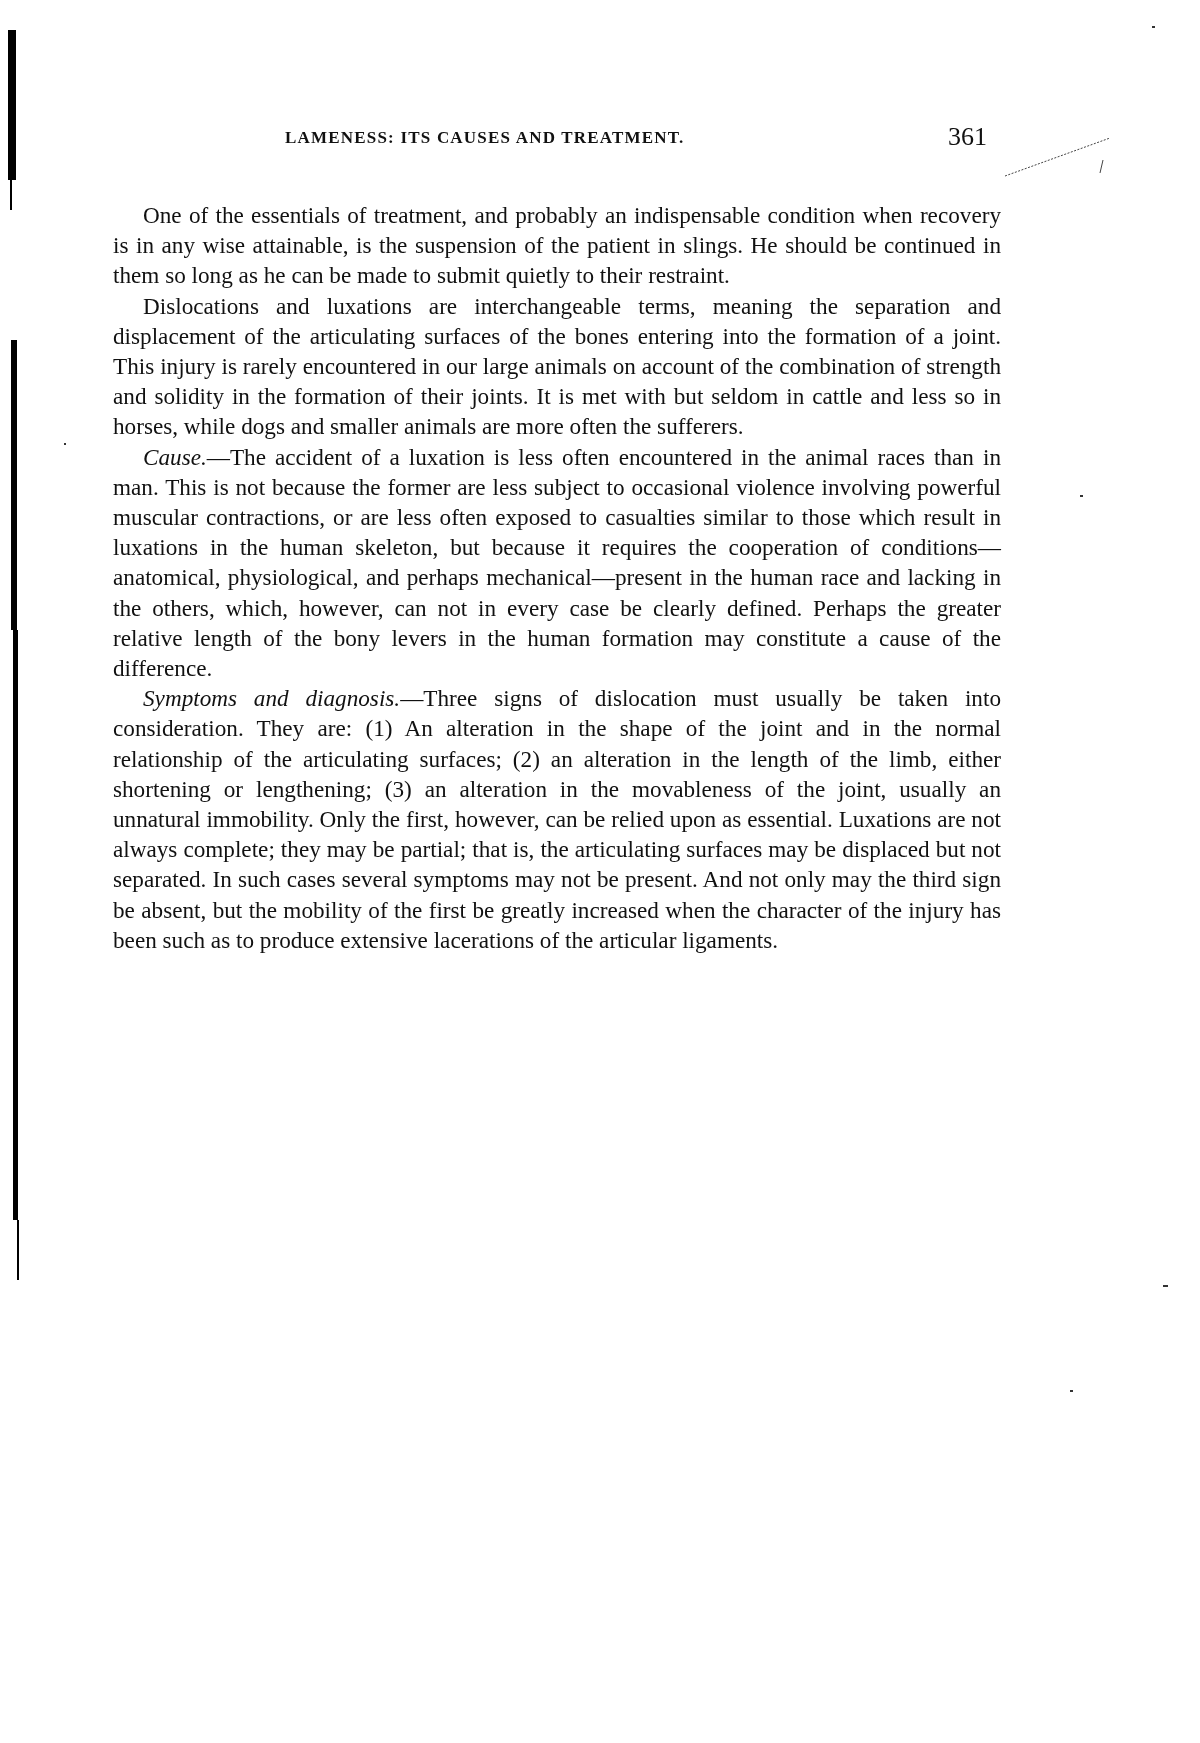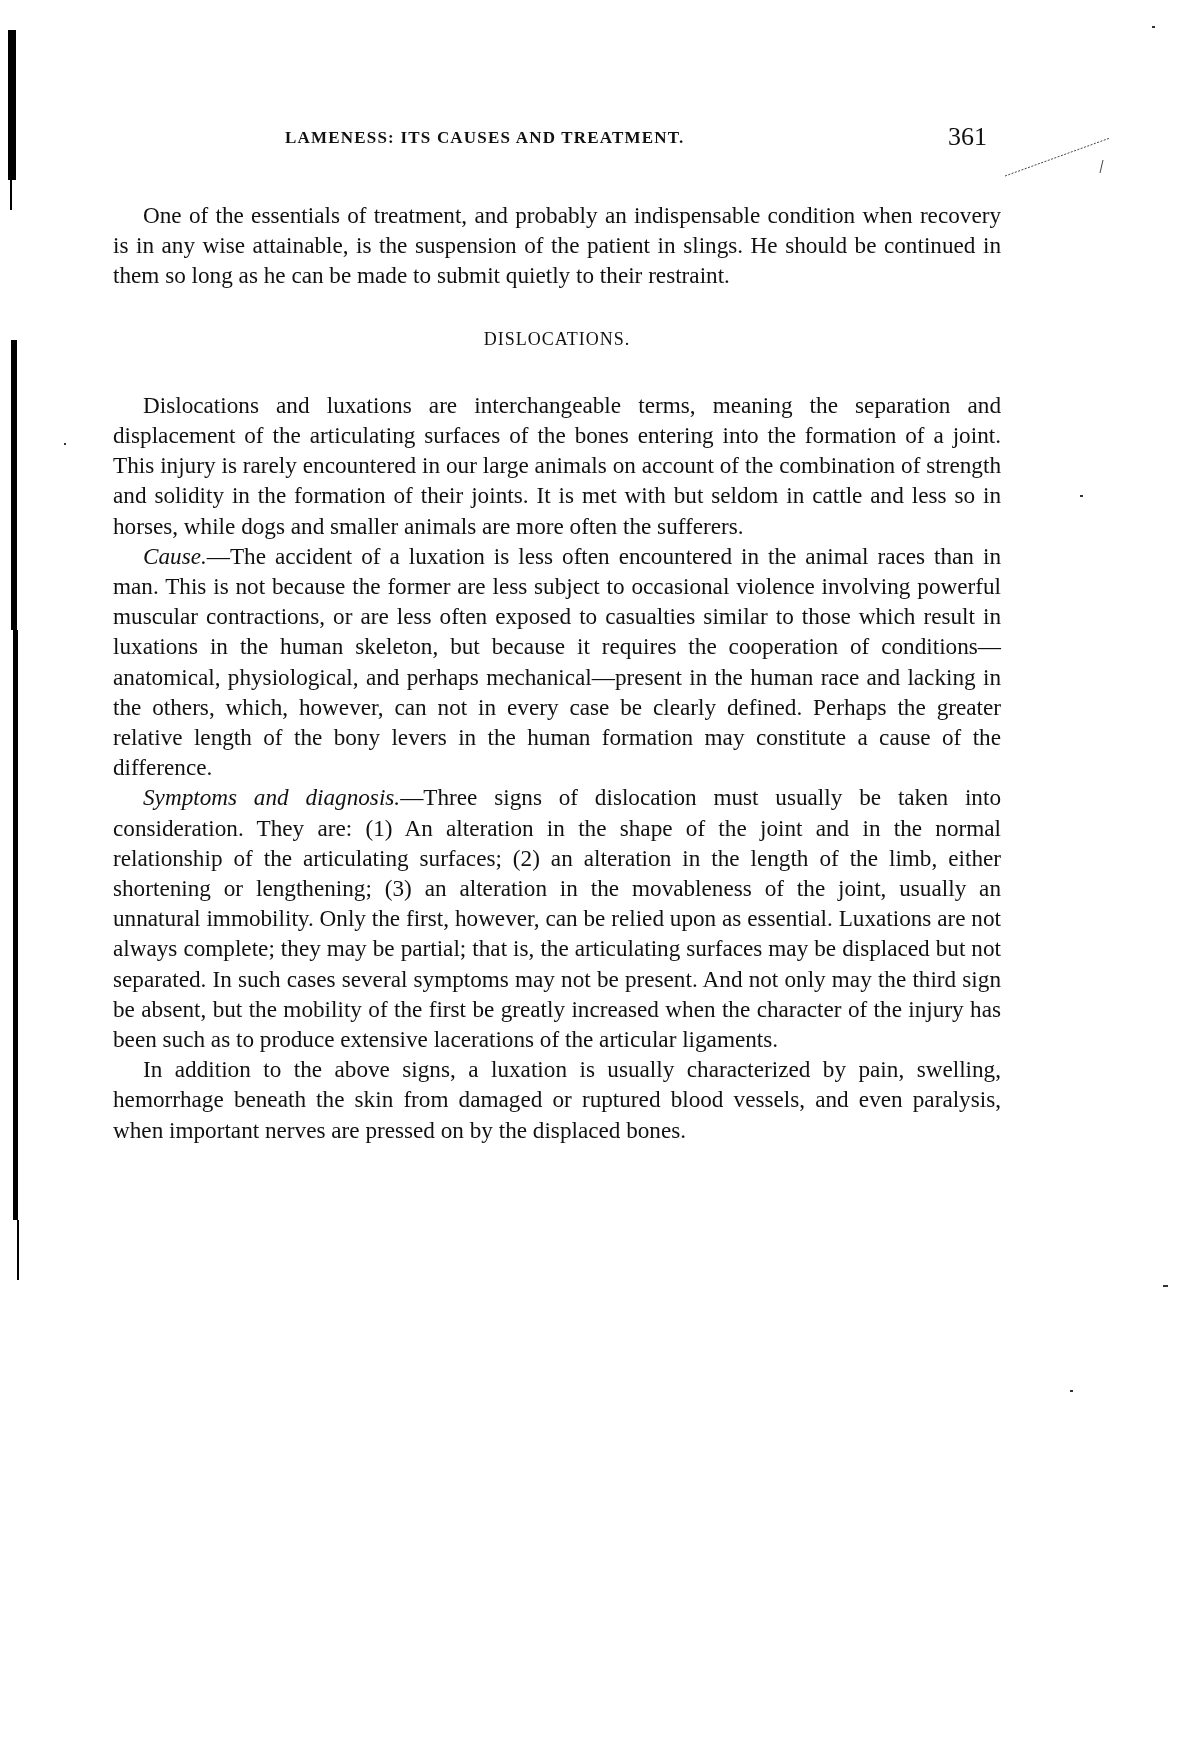--- a/index.html
+++ b/index.html
@@ -114,31 +114,27 @@
 
 <div class="speck" style="left:1152px;top:26px;"></div>
 <div class="speck" style="left:1163px;top:1285px;width:5px;"></div>
 <div class="speck" style="left:1080px;top:495px;"></div>
 <div class="speck" style="left:1070px;top:1390px;"></div>
 <div class="speck" style="left:64px;top:443px;width:2px;"></div>
 
 <div class="text-block">
   <p class="indent">One of the essentials of treatment, and probably an indispensable condition when recovery is in any wise attainable, is the suspension of the patient in slings. He should be continued in them so long as he can be made to submit quietly to their restraint.</p>
 
-  <p class="section-heading">DISLOCATIONS.</p>
 
   <p class="indent">
     <span>Dislocations and luxations are interchangeable terms, meaning the separation and displacement of the articulating surfaces of the bones entering into the formation of a joint. This injury is rarely encountered in our large animals on account of the combination of strength and solidity in the formation of their joints. It is met with but seldom in cattle and less so in horses, while dogs and smaller animals are more often the sufferers.</span>
   </p>
 
   <p class="indent">
     <span class="italic-lead">Cause.</span><span>—The accident of a luxation is less often encountered in the animal races than in man. This is not because the former are less subject to occasional violence involving powerful muscular contractions, or are less often exposed to casualties similar to those which result in luxations in the human skeleton, but because it requires the cooperation of conditions—anatomical, physiological, and perhaps mechanical—present in the human race and lacking in the others, which, however, can not in every case be clearly defined. Perhaps the greater relative length of the bony levers in the human formation may constitute a cause of the difference.</span>
   </p>
 
 
   <p class="indent">
     <span class="italic-lead">Symptoms and diagnosis.</span><span>—Three signs of dislocation must usually be taken into consideration. They are: (1) An alteration in the shape of the joint and in the normal relationship of the articulating surfaces; (2) an alteration in the length of the limb, either shortening or lengthening; (3) an alteration in the movableness of the joint, usually an unnatural immobility. Only the first, however, can be relied upon as essential. Luxations are not always complete; they may be partial; that is, the articulating surfaces may be displaced but not separated. In such cases several symptoms may not be present. And not only may the third sign be absent, but the mobility of the first be greatly increased when the character of the injury has been such as to produce extensive lacerations of the articular ligaments.</span>
   </p>
 
-  <p class="indent">
-    <span>In addition to the above signs, a luxation is usually characterized by pain, swelling, hemorrhage beneath the skin from damaged or ruptured blood vessels, and even paralysis, when important nerves are pressed on by the displaced bones.</span>
-  </p>
 </div>
 
 </body></html>

